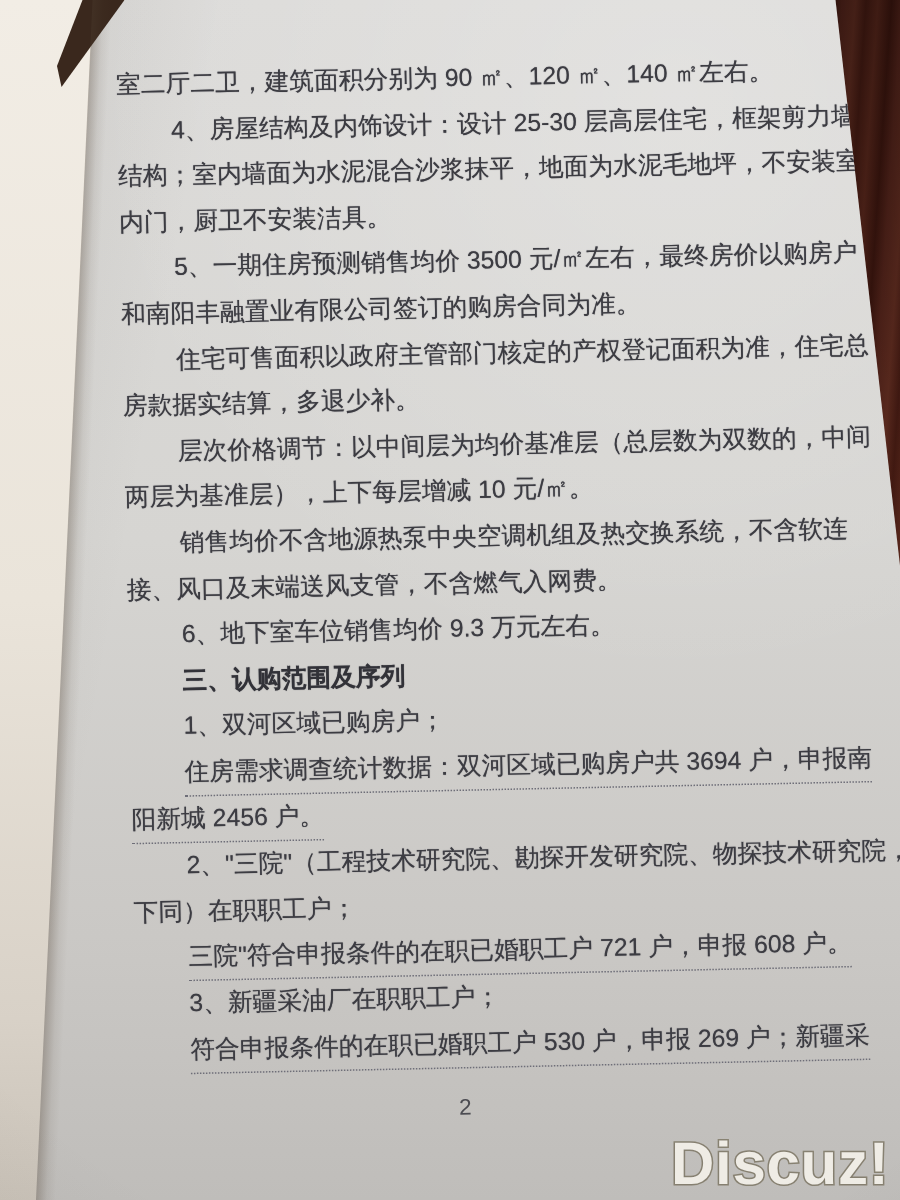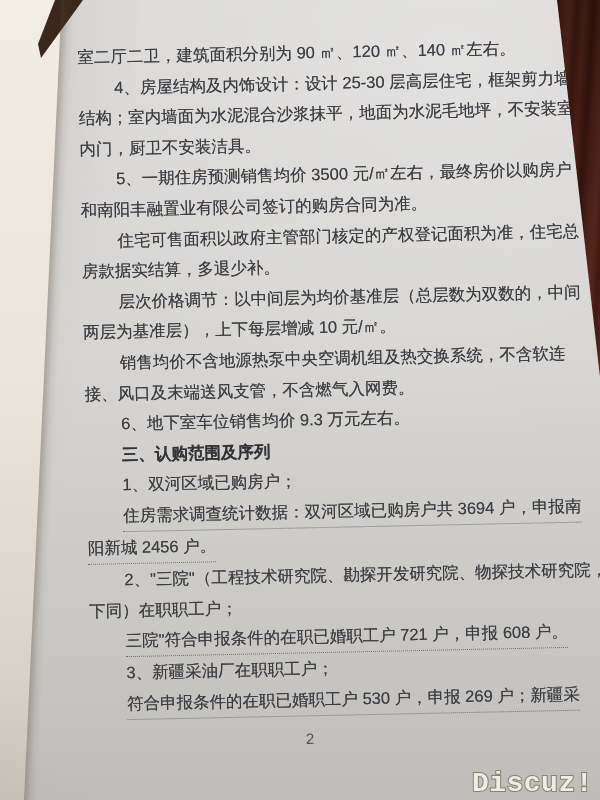--- a/index.html
+++ b/index.html
@@ -59,25 +59,24 @@
   .page-number {
     position:absolute; left:306px; top:730px;
     font-size:15px; color:#4c4c52; transform:rotate(-1.2deg);
   }
   .vignette {
     position:absolute; inset:0; pointer-events:none;
     background:radial-gradient(140% 120% at 55% 35%, rgba(0,0,0,0) 60%, rgba(40,35,30,0.14) 100%);
   }
   .watermark {
     position:absolute; right:7px; bottom:1px;
-    font-size:28px; font-weight:bold; letter-spacing:0.5px;
+    font-size:40px; font-weight:bold; letter-spacing:0.5px;
     color:#f3f0e9; opacity:0.92;
     -webkit-text-stroke:2px #87806f; paint-order:stroke fill;
     text-shadow:0 0 1px rgba(90,85,75,0.6);
-    font-family:Liberation Mono, monospace;
   }
 </style>
 </head>
 <body>
 
 <div class="desk">
   <div class="under-page"></div>
   <div class="main-page">
     <div class="text-block">
         <div class="line"><span>室二厅二卫，建筑面积分别为 90 ㎡、120 ㎡、140 ㎡左右。</span></div>

